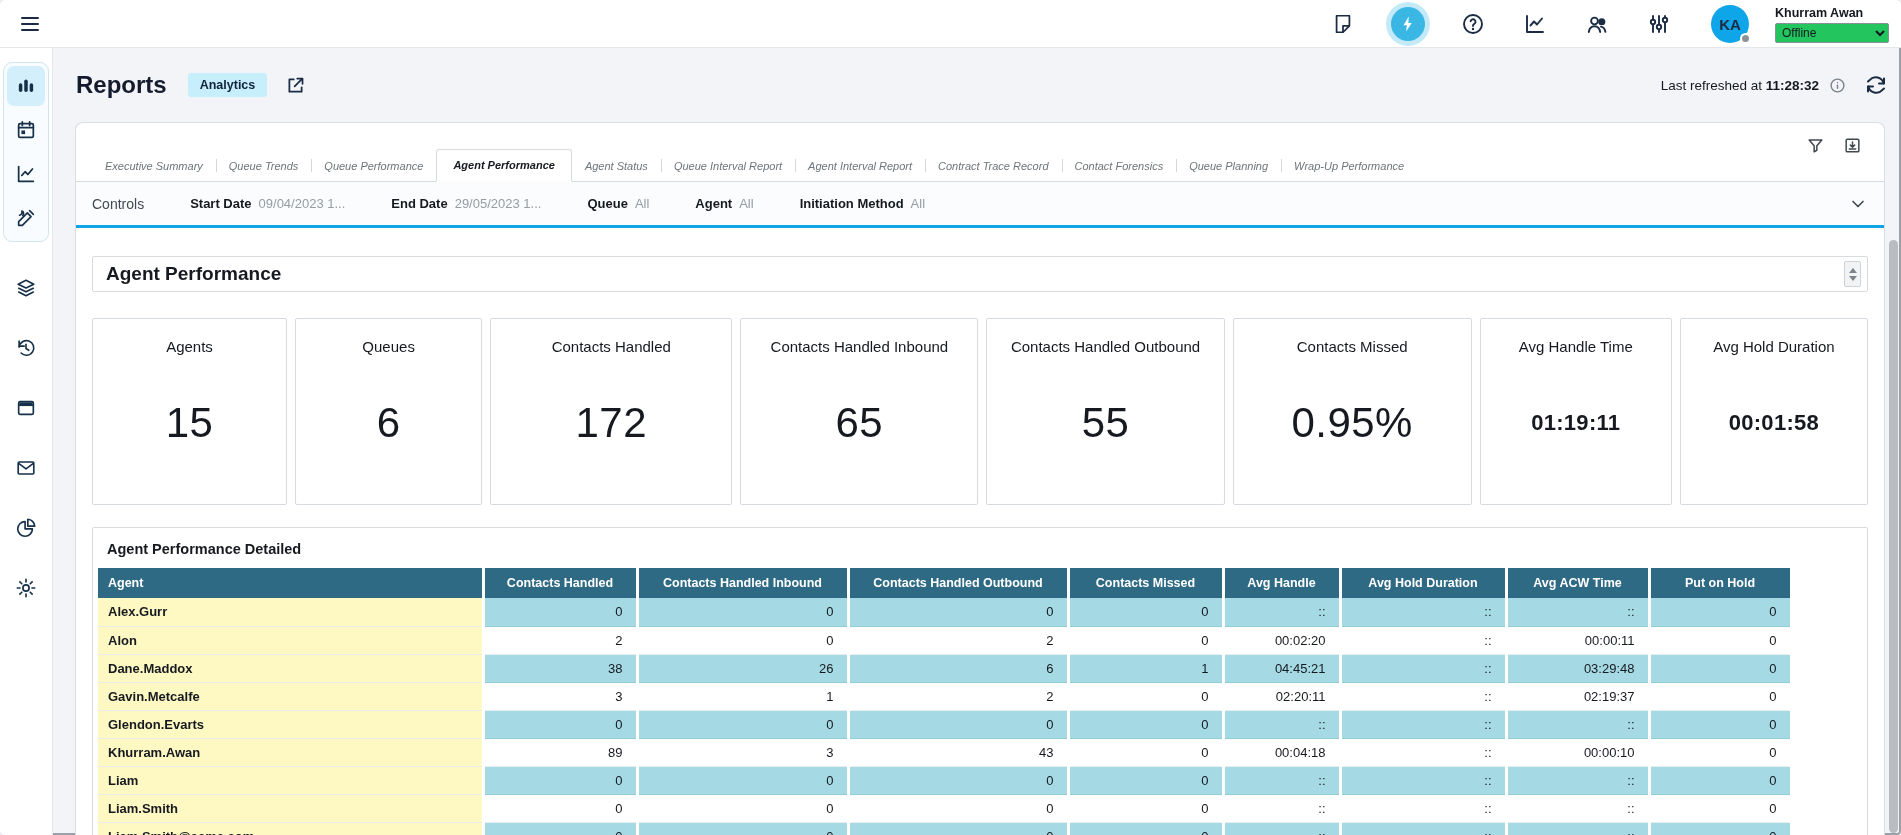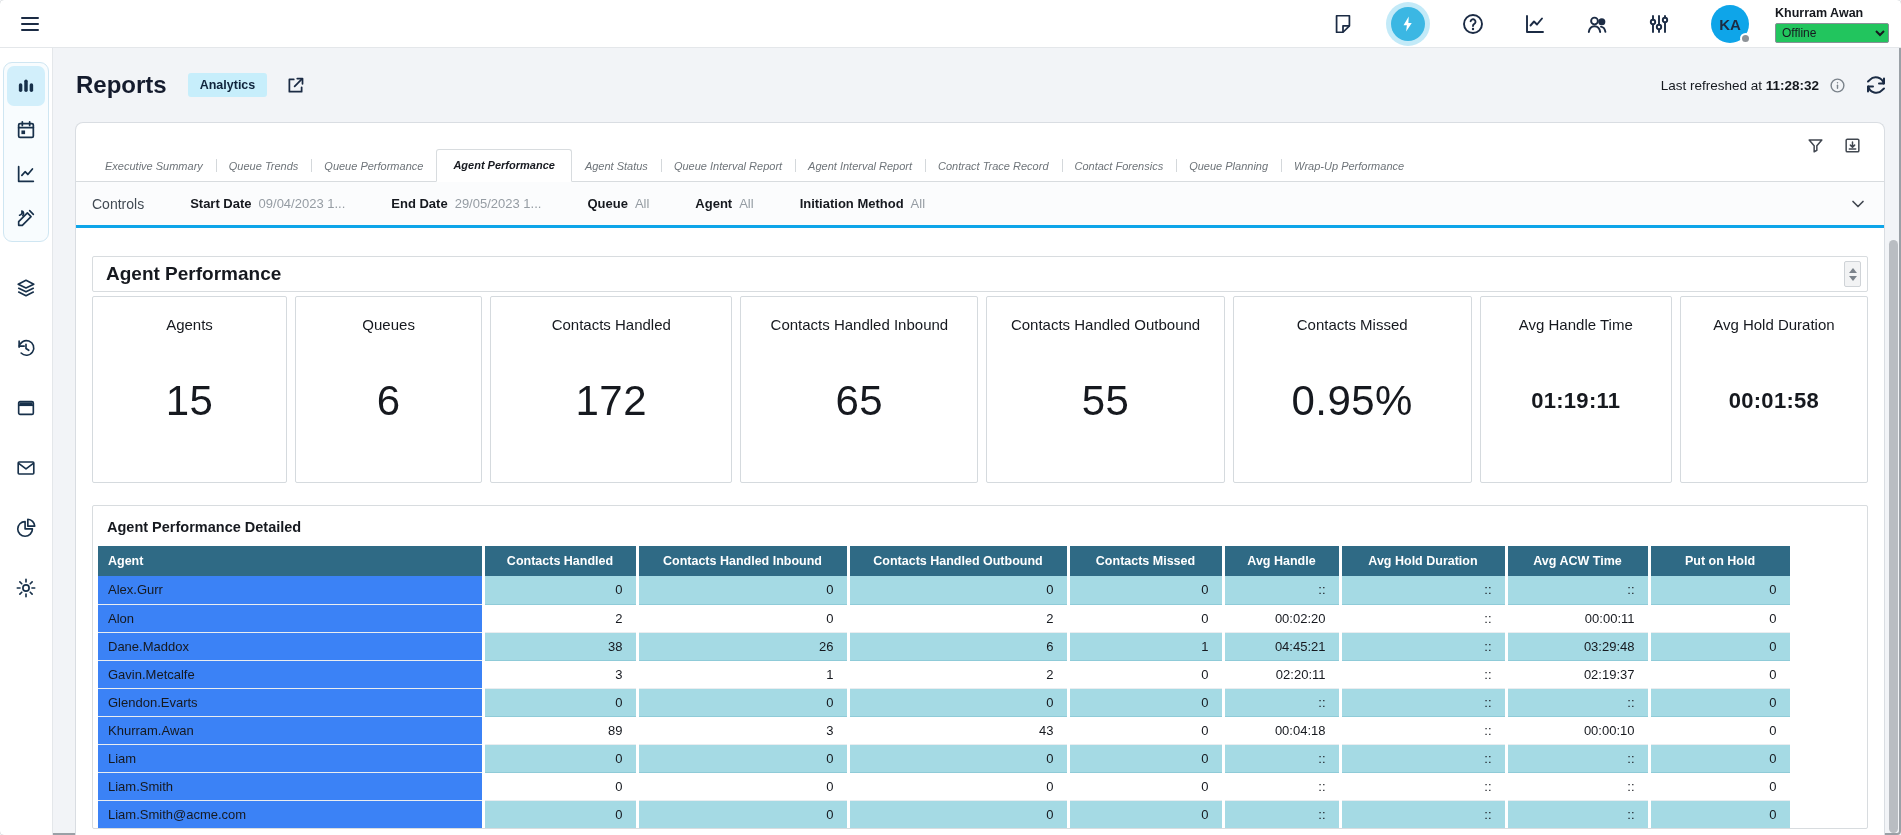--- a/index.html
+++ b/index.html
@@ -58,34 +58,34 @@
   .fvalue { font-size:13px; color:#959ca3; }
   .controls-chevron { margin-left:auto; background:none; border:none; cursor:pointer; color:#414750; display:flex; }
 
   .content { position:absolute; left:0; right:0; top:124px; bottom:0; padding:9px 16px 0; }
   .section-head { height:36px; border:1px solid #d8dcdf; border-radius:2px; display:flex; align-items:center; justify-content:space-between; padding:0 6px 0 13px; }
   .section-title { font-size:19px; font-weight:700; color:#16191f; }
   .spinner { width:17px; height:26px; border:1px solid #cfd3d7; background:#f2f3f4; border-radius:2px; display:flex; flex-direction:column; align-items:center; justify-content:center; gap:3px; cursor:pointer; }
   .spinner .tri-up { width:0; height:0; border-left:4px solid transparent; border-right:4px solid transparent; border-bottom:5px solid #7b838b; }
   .spinner .tri-down { width:0; height:0; border-left:4px solid transparent; border-right:4px solid transparent; border-top:5px solid #7b838b; }
 
-  .kpis { display:flex; gap:8px; margin-top:4px; height:187px; }
+  .kpis { display:flex; gap:8px; margin-top:26px; height:187px; }
   .kpi { flex-basis:0; background:#fff; border:1px solid #d5dade; border-radius:2px; display:flex; flex-direction:column; align-items:center; padding-top:19px; }
   .kpi-label { font-size:15px; color:#16191f; text-align:center; padding:0 8px; }
   .kpi-value-wrap { flex:1; display:flex; align-items:center; padding-bottom:14px; }
   .kpi-value { font-size:42px; font-weight:400; color:#16191f; letter-spacing:.5px; }
   .kpi-value.time { font-size:22px; font-weight:700; letter-spacing:.3px; }
 
   .detail-card { margin-top:22px; border:1px solid #d8dcdf; border-radius:2px; background:#fff; height:324px; overflow:hidden; }
   .detail-title { font-size:14.5px; font-weight:700; color:#16191f; padding:13px 0 11px 14px; }
   table.perf { border-collapse:collapse; table-layout:fixed; width:1693px; margin-left:5px; }
   table.perf th { background:#2f6a85; color:#fff; font-size:12.5px; font-weight:700; height:30px; text-align:center; border-right:3px solid #fff; overflow:hidden; white-space:nowrap; }
   table.perf th.agent { text-align:left; padding-left:10px; }
   table.perf td { height:28px; font-size:13px; color:#16191f; text-align:right; padding-right:13px; border-right:3px solid #fff; border-bottom:1px solid #e9edf0; white-space:nowrap; overflow:hidden; }
-  table.perf td.name { text-align:left; padding-left:10px; font-weight:400; background:#3b82f6; }
+  table.perf td.name { text-align:left; padding-left:10px; font-weight:700; background:#fef9c3; }
   table.perf tr.striped td:not(.name) { background:#a5dae4; border-bottom:1px solid #8fcbd8; }
 
   .page-scrollbar { position:absolute; right:3px; top:192px; bottom:2px; width:9px; z-index:40; }
   .page-scrollbar .thumb { width:9px; height:100%; background:#b9bdc2; border-radius:5px; }
 </style>
 </head>
 <body>
 
 <div class="screen">
 

